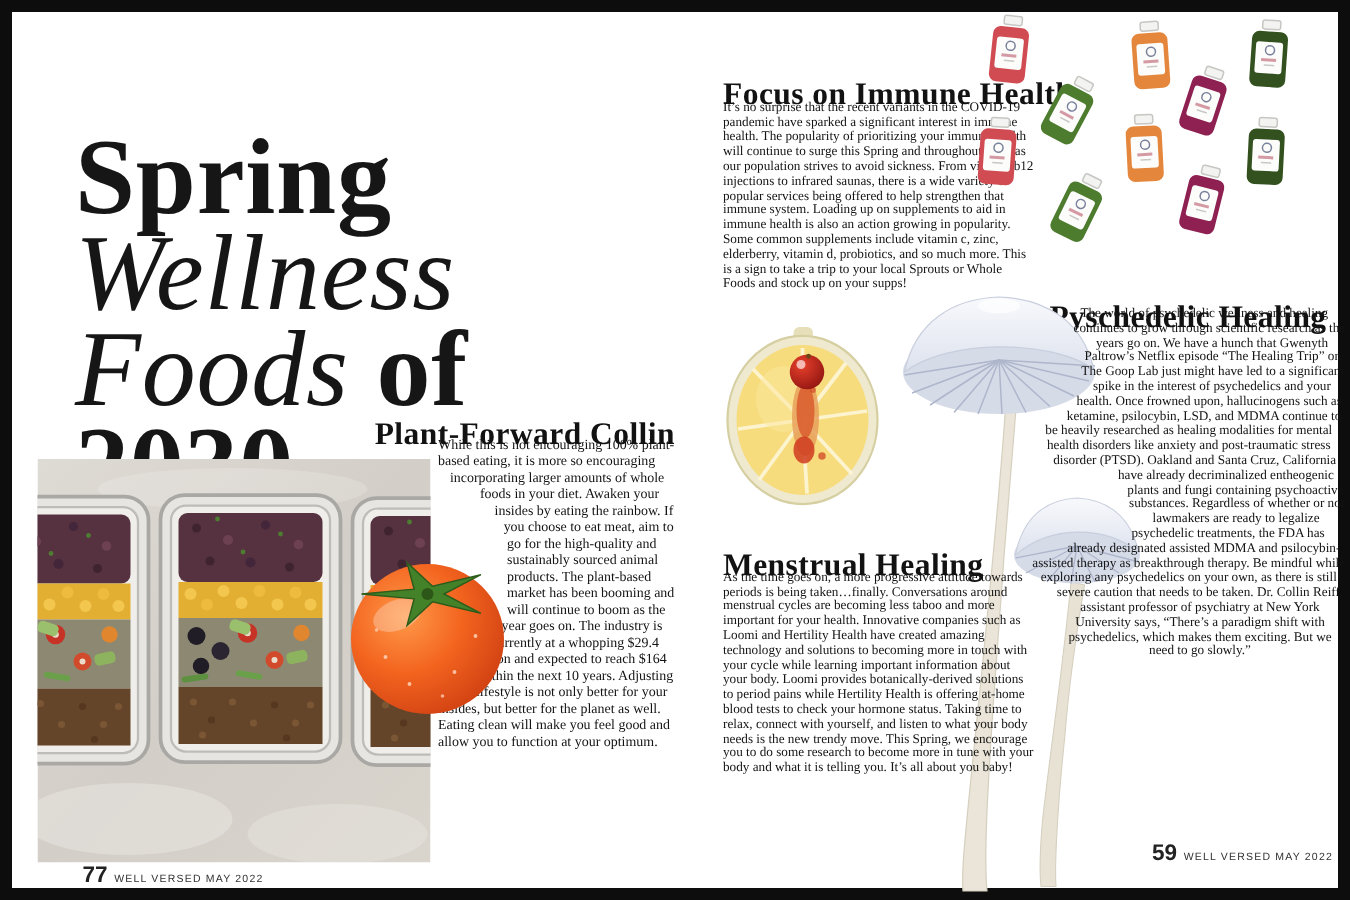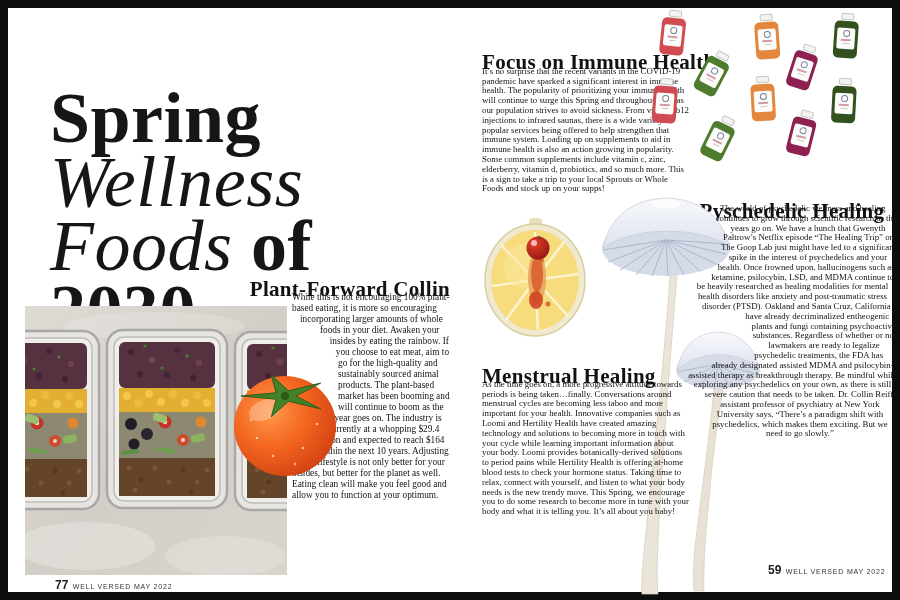--- a/index.html
+++ b/index.html
@@ -12,21 +12,21 @@
   .t-bold{font-weight:700}
   .t-italic{font-style:italic;font-weight:400}
   .intro{left:42px;top:170px;width:398px;font-size:17.5px;line-height:20.5px;color:#3c3c3c}
   .section-heading{font-weight:700;font-size:21px;color:#121212;letter-spacing:.3px;white-space:nowrap}
   .plant-heading{left:228px;top:252px;width:214px;text-align:right}
   .plant-body{left:284px;top:284px;width:158px;font-size:9.3px;line-height:11px;color:#131313;text-align:left}
   .tomato-spacer{float:left;width:46px;height:112px;margin-top:72px;shape-outside:ellipse(52px 58px at -6px 50%);shape-margin:3px}
   .footer{font-family:"Liberation Sans",sans-serif;color:#222;white-space:nowrap}
   .footer-left{left:47px;top:567px}
   .footer-right{left:760px;top:552px}
-  .page-num{font-weight:700;font-size:12px}
+  .page-num{font-weight:700;font-size:15px}
   .footer-label{font-size:7px;letter-spacing:.8px;color:#333}
 
   
   .immune-heading{left:474px;top:25px}
   .immune-body{left:474px;top:50px;width:209px;font-size:8.8px;line-height:9.8px;color:#131313}
   .psy-heading{left:680px;top:174px;width:208px;text-align:center}
   .psy-body{left:680px;top:196px;width:209px;font-size:8.8px;line-height:9.8px;color:#131313;text-align:center}
   .psy-f1{float:left;width:32px;height:78px;shape-outside:ellipse(40px 42px at -8px 50%)}
   .psy-f2{float:left;clear:left;width:70px;height:44px;margin-top:66px;shape-outside:ellipse(74px 26px at -10px 50%)}
   .psy-f3{float:left;clear:left;width:15px;height:126px}

